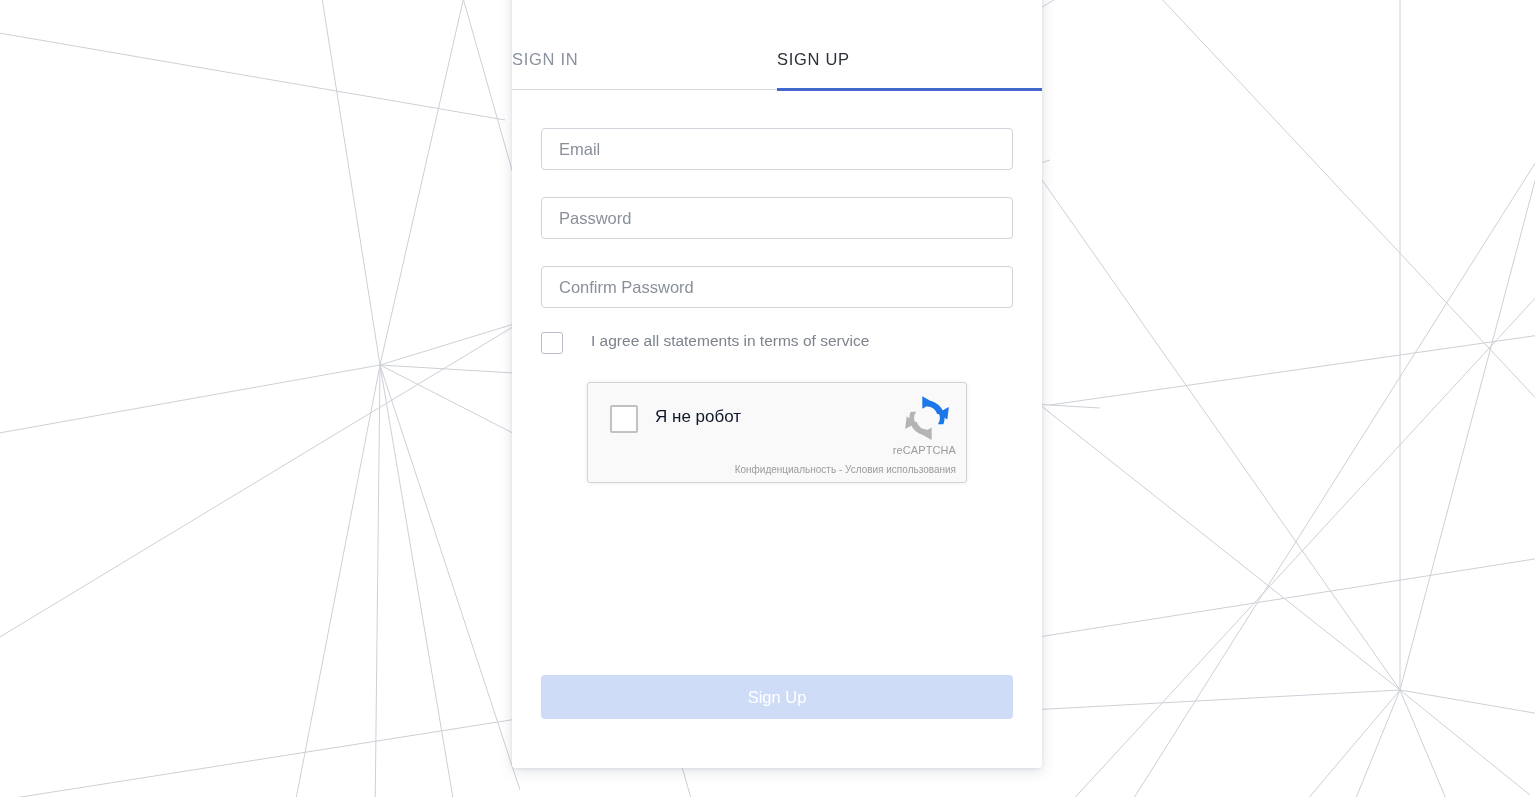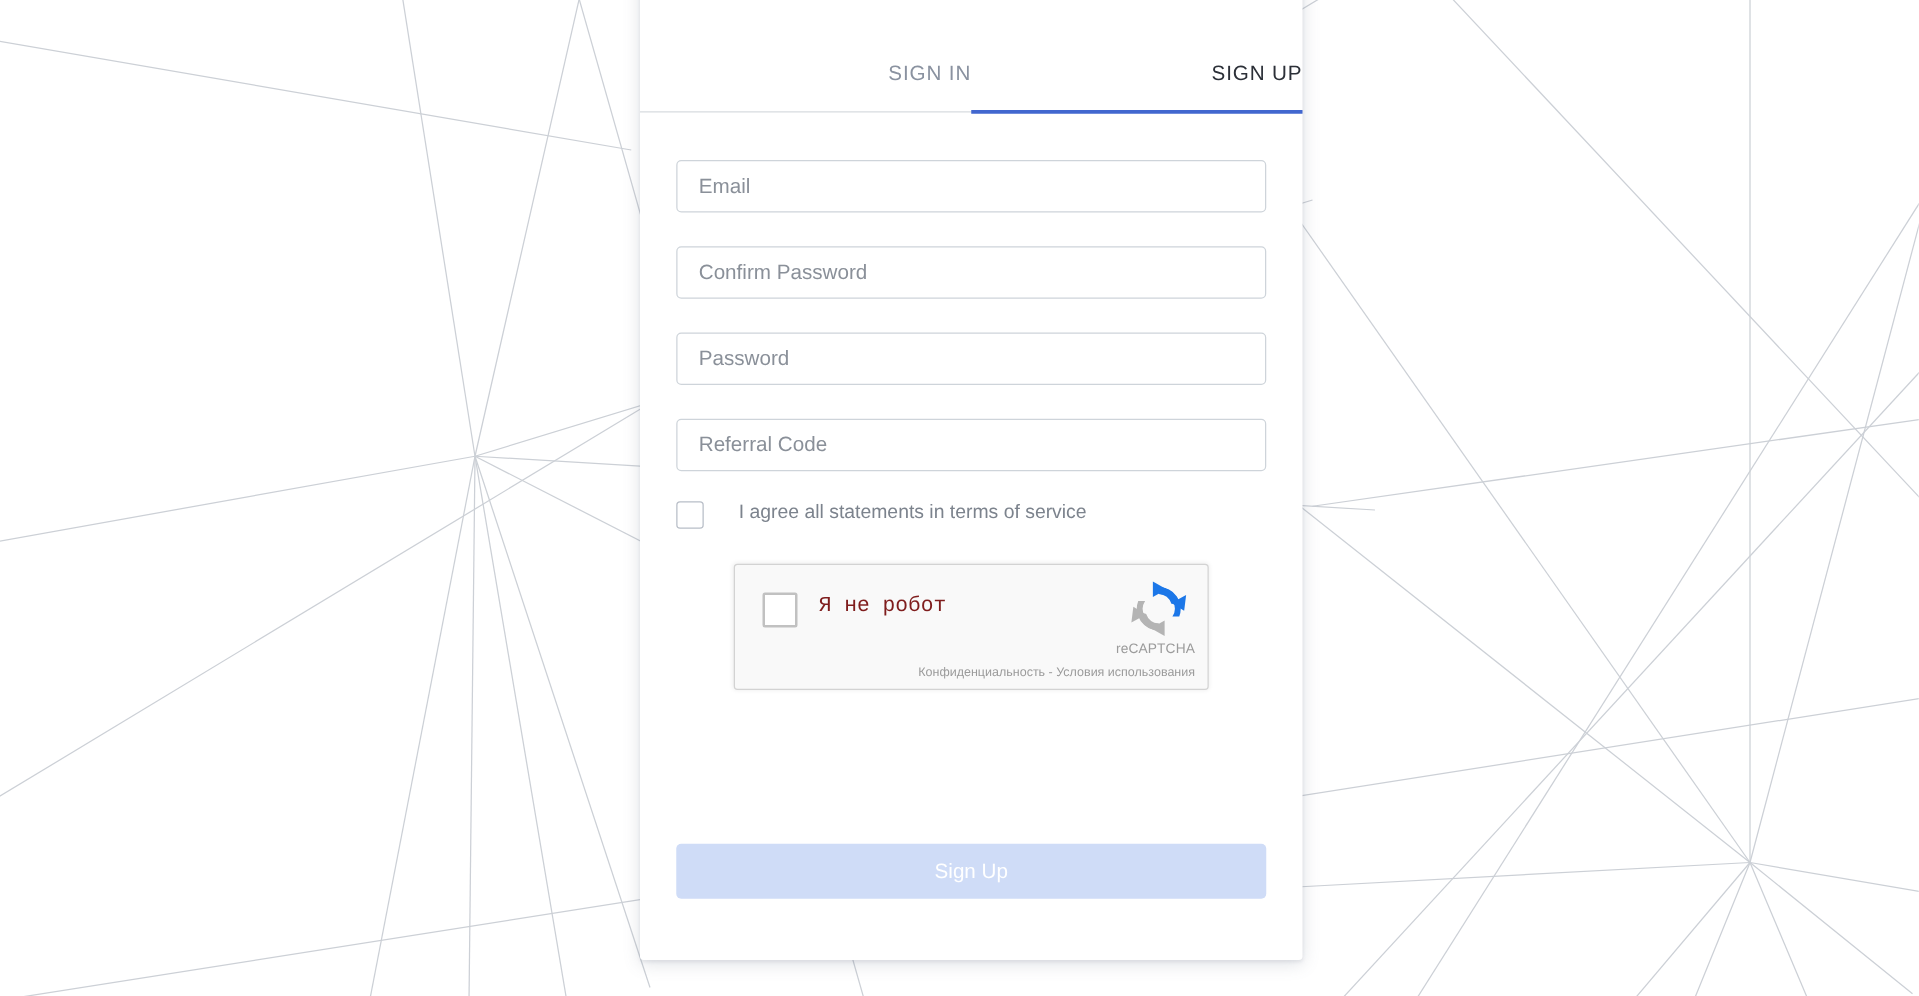--- a/index.html
+++ b/index.html
@@ -44,21 +44,21 @@
   
   .tabs {
     display: flex;
     height: 128px;
     align-items: flex-end;
     border-bottom: 1px solid #d8dbe0;
     flex: 0 0 auto;
   }
   .tab {
     flex: 1 1 50%;
-    text-align: right;
+    text-align: left;
     font-size: 16.5px;
     letter-spacing: 0.7px;
     padding-bottom: 20px;
     position: relative;
     cursor: pointer;
     background: transparent;
     border: none;
     font-family: "Liberation Sans", sans-serif;
     user-select: none;
     margin-top: 24px;
@@ -143,22 +143,22 @@
     background: #fff;
     border: 2px solid #c1c1c1;
     border-radius: 2px;
     cursor: pointer;
   }
   .rc-text {
     position: absolute;
     left: 67px;
     top: 24px;
     font-size: 17px;
-    color: #7f1d1d;
-    font-family: Liberation Mono, monospace;
+    color: #0f172a;
+    font-family: Liberation Sans, sans-serif;
     user-select: none;
   }
   .rc-logo {
     position: absolute;
     right: 14px;
     top: 10px;
     width: 50px;
     height: 50px;
   }
   .rc-brand {
@@ -249,25 +249,24 @@
     </button>
     <button class="tab active">
       <span>SIGN UP</span>
     </button>
   </div>
 
   <div class="card-body">
 
     <input class="field" type="text" placeholder="Email" style="">
 
+    <input class="field" type="password" placeholder="Password" style="">
+
     <input class="field" type="password" placeholder="Confirm Password" style="">
 
-    <input class="field" type="password" placeholder="Password" style="">
-
-    <input class="field" type="text" placeholder="Referral Code" style="">
 
     <div class="terms-row">
       <div class="terms-box"></div>
       <span class="terms-label">I agree all statements in terms of service</span>
     </div>
 
     <div class="recaptcha">
       <div class="rc-check"></div>
       <div class="rc-text">Я не робот</div>
 

